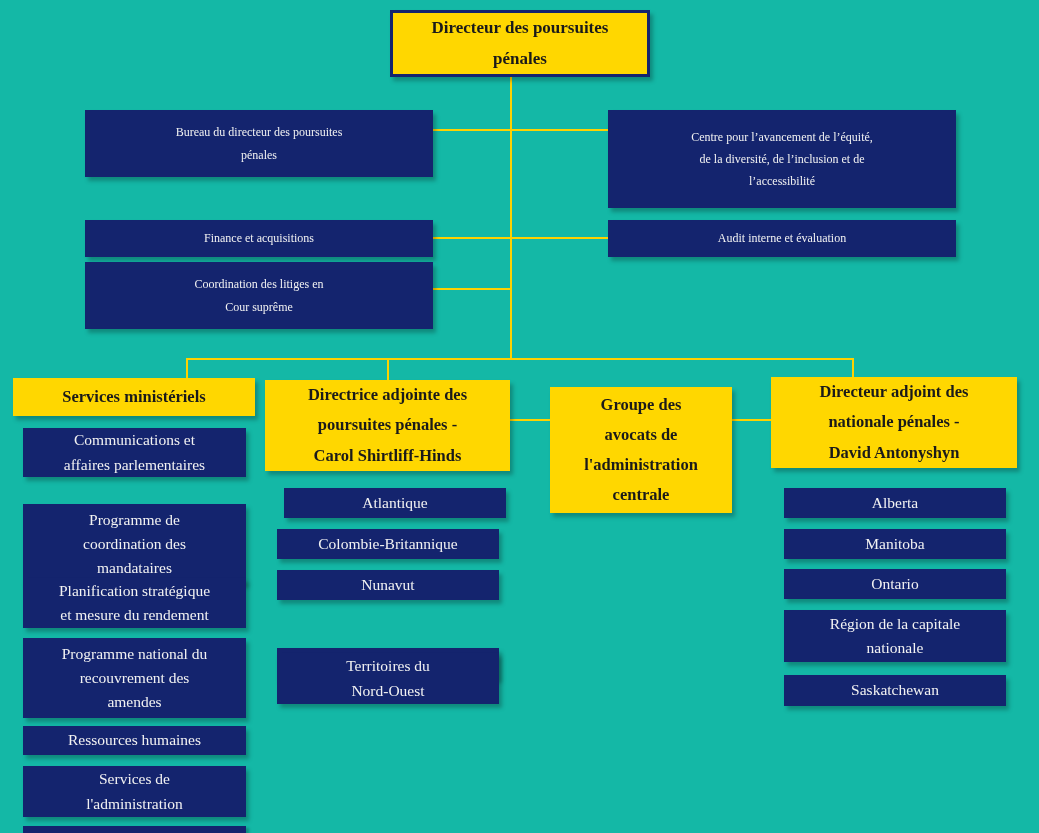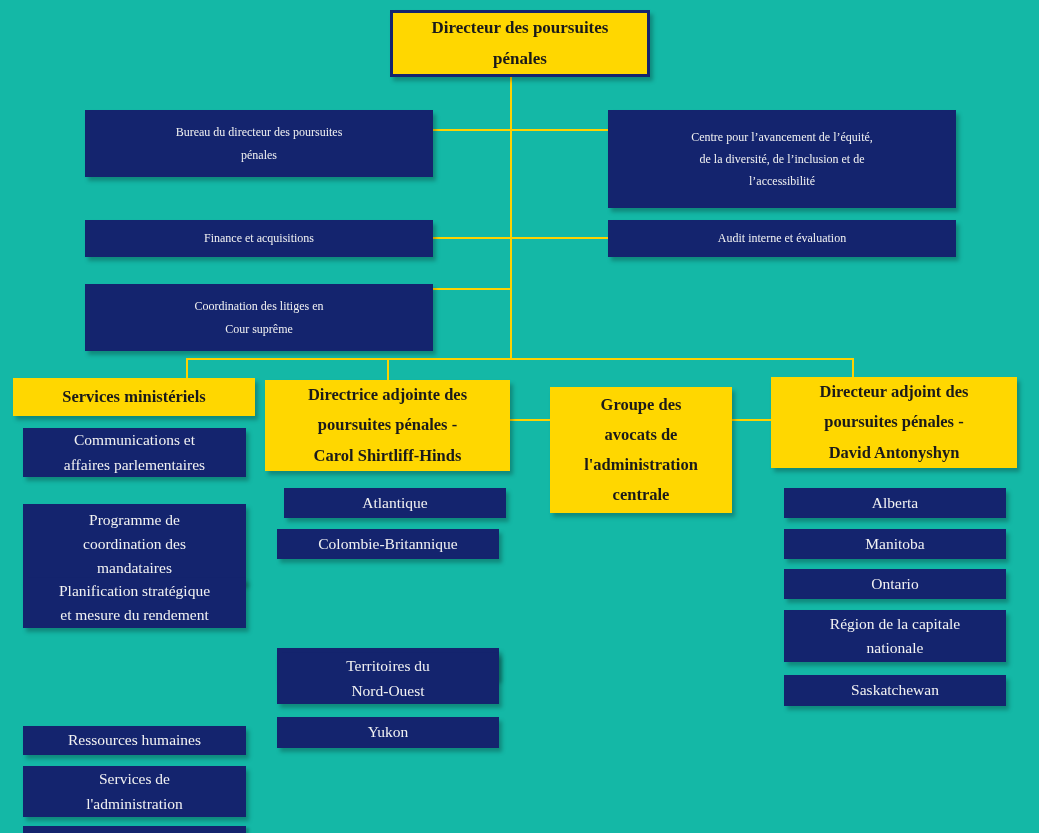--- a/index.html
+++ b/index.html
@@ -40,58 +40,61 @@
   <div class="line" style="left:852px;top:358px;width:2px;height:20px"></div>
   <div class="line" style="left:510px;top:419px;width:40px;height:2px"></div>
   <div class="line" style="left:732px;top:419px;width:39px;height:2px"></div>
 
   <div class="node yellow root" style="left:390px;top:10px;width:260px;height:67px">Directeur des poursuites
 pénales</div>
 
   <div class="node navy" style="left:85px;top:110px;width:348px;height:67px">Bureau du directeur des poursuites
 pénales</div>
   <div class="node navy" style="left:85px;top:220px;width:348px;height:37px">Finance et acquisitions</div>
-  <div class="node navy" style="left:85px;top:284px;width:348px;height:67px">Coordination des litiges en
+  <div class="node navy" style="left:85px;top:262px;width:348px;height:67px">Coordination des litiges en
 Cour suprême</div>
 
   <div class="node navy" style="left:608px;top:110px;width:348px;height:98px">Centre pour l’avancement de l’équité,
 de la diversité, de l’inclusion et de
 l’accessibilité</div>
   <div class="node navy" style="left:608px;top:220px;width:348px;height:37px">Audit interne et évaluation</div>
 
   <div class="node yellow" style="left:13px;top:378px;width:242px;height:38px">Services ministériels</div>
   <div class="node yellow" style="left:265px;top:380px;width:245px;height:91px">Directrice adjointe des
 poursuites pénales -
 Carol Shirtliff-Hinds</div>
   <div class="node yellow" style="left:550px;top:387px;width:182px;height:126px">Groupe des
 avocats de
 l'administration
 centrale</div>
   <div class="node yellow" style="left:771px;top:377px;width:246px;height:91px">Directeur adjoint des
-poursuites pénales -
+nationale pénales -
 David Antonyshyn</div>
 
   <div class="node navy child" style="left:23px;top:428px;width:223px;height:49px">Communications et
 affaires parlementaires</div>
   <div class="node navy child" style="left:23px;top:504px;width:223px;height:80px">Programme de
 coordination des
 mandataires</div>
   <div class="node navy child" style="left:23px;top:578px;width:223px;height:50px">Planification stratégique
 et mesure du rendement</div>
+  <div class="node navy child" style="left:23px;top:638px;width:223px;height:80px">Programme national du
+recouvrement des
+amendes</div>
   <div class="node navy child" style="left:23px;top:726px;width:223px;height:29px">Ressources humaines</div>
   <div class="node navy child" style="left:23px;top:766px;width:223px;height:51px">Services de
 l'administration</div>
   <div class="sliver" style="left:23px;top:826px;width:223px;height:7px"></div>
 
   <div class="node navy child" style="left:284px;top:488px;width:222px;height:30px">Atlantique</div>
   <div class="node navy child" style="left:277px;top:529px;width:222px;height:30px">Colombie-Britannique</div>
+  <div class="node navy child" style="left:277px;top:570px;width:222px;height:30px">Nunavut</div>
   <div class="node navy child" style="left:277px;top:648px;width:222px;height:31px">Québec</div>
   <div class="node navy child" style="left:277px;top:653px;width:222px;height:51px">Territoires du
 Nord-Ouest</div>
-  <div class="node navy child" style="left:277px;top:717px;width:222px;height:31px">Yukon</div>
 
   <div class="node navy child" style="left:784px;top:488px;width:222px;height:30px">Alberta</div>
   <div class="node navy child" style="left:784px;top:569px;width:222px;height:30px">Ontario</div>
   <div class="node navy child" style="left:784px;top:529px;width:222px;height:30px">Manitoba</div>
   <div class="node navy child" style="left:784px;top:610px;width:222px;height:52px">Région de la capitale
 nationale</div>
   <div class="node navy child" style="left:784px;top:675px;width:222px;height:31px">Saskatchewan</div>
 
 </div>
 

